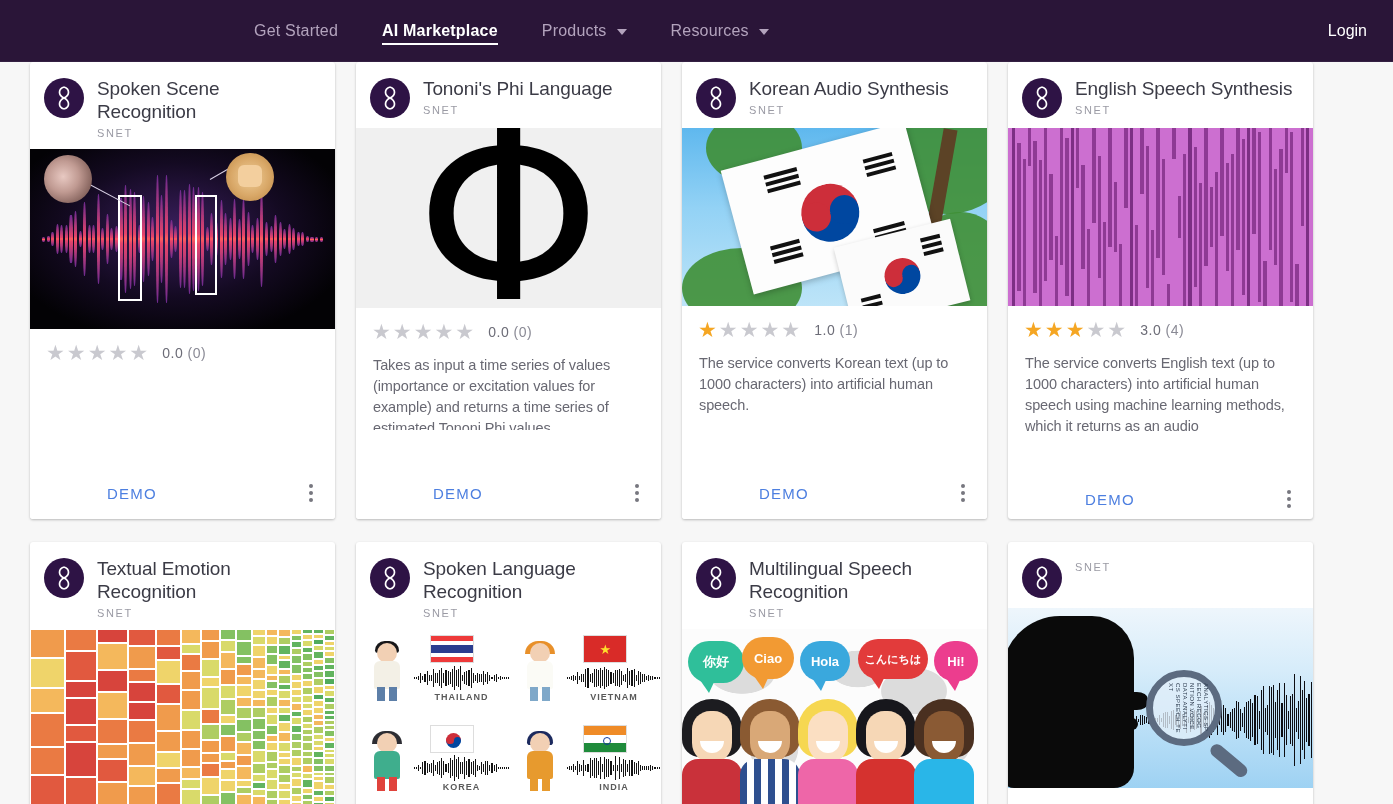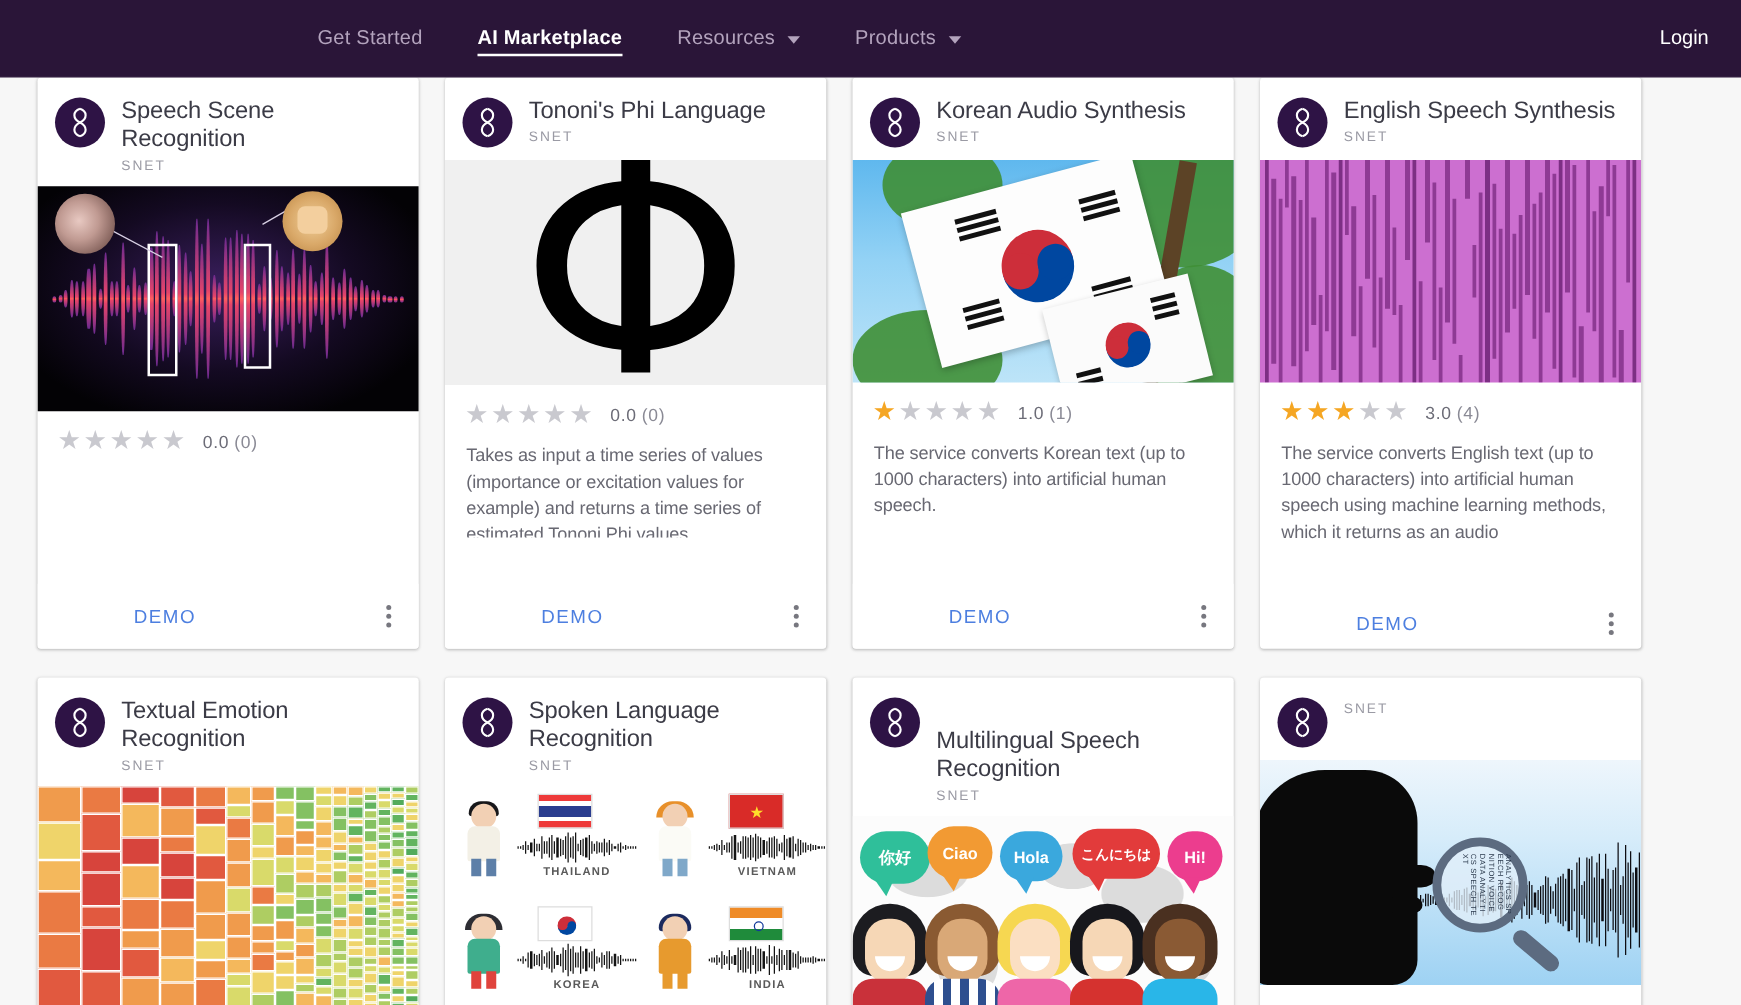--- a/index.html
+++ b/index.html
@@ -328,25 +328,25 @@
 <div id="topnav">
   <div class="nav-links">
     <div class="nav-item">
       <span>Get Started</span>
     </div>
     <div class="nav-item active">
       <span>AI Marketplace</span>
       <span class="nav-underline"></span>
     </div>
     <div class="nav-item">
-      <span>Resources</span>
+      <span>Products</span>
       <span class="caret"></span>
     </div>
     <div class="nav-item">
-      <span>Products</span>
+      <span>Resources</span>
       <span class="caret"></span>
     </div>
   </div>
   <div id="login-btn">
     <span>Login</span>
   </div>
 </div>
 
 <div id="grid">
 
@@ -354,21 +354,21 @@
 
     <div class="card r1">
       <div class="card-head">
         <div class="logo">
           <svg width="22" height="26" viewBox="0 0 22 26">
               <path d="M11 2 C5 4 5 10 11 13 C17 16 17 22 11 24" stroke="#fff" stroke-width="1.7" fill="none"></path>
               <path d="M11 2 C17 4 17 10 11 13 C5 16 5 22 11 24" stroke="#fff" stroke-width="1.7" fill="none"></path>
             </svg>
         </div>
         <div class="head-text">
-          <div class="card-title">Speech Scene Recognition</div>
+          <div class="card-title">Spoken Scene Recognition</div>
           <div class="card-org">SNET</div>
         </div>
       </div>
       <div class="media m-audio">
         <div class="wave" id="aud-wave">
             <b style="height: 5px;"></b>
             <b style="height: 5.18758px;"></b>
             <b style="height: 13.6842px;"></b>
             <b style="height: 30.443px;"></b>
             <b style="height: 28.5518px;"></b>
@@ -1271,21 +1271,21 @@
 
     <div class="card r2">
       <div class="card-head">
         <div class="logo">
           <svg width="22" height="26" viewBox="0 0 22 26">
               <path d="M11 2 C5 4 5 10 11 13 C17 16 17 22 11 24" stroke="#fff" stroke-width="1.7" fill="none"></path>
               <path d="M11 2 C17 4 17 10 11 13 C5 16 5 22 11 24" stroke="#fff" stroke-width="1.7" fill="none"></path>
             </svg>
         </div>
         <div class="head-text">
-          <div class="card-title" style="max-width:195px;margin-top:24px;">Multilingual Speech Recognition</div>
+          <div class="card-title" style="max-width:195px;">Multilingual Speech Recognition</div>
           <div class="card-org">SNET</div>
         </div>
       </div>
       <div class="media m-multi" style="height:180px;">
         <div class="worldmap"></div>
         <div class="bubble" style="left:6px;top:12px;width:56px;height:42px;background:#2fbf9a;">
           <span>你好</span>
         <span style="position: absolute; bottom: -10px; left: 12px; width: 0px; height: 0px; border-left: 9px solid transparent; border-right: 6px solid transparent; border-top: 13px solid rgb(47, 191, 154);"></span>
           </div>
         <div class="bubble" style="left:60px;top:8px;width:52px;height:42px;background:#f29a33;">

